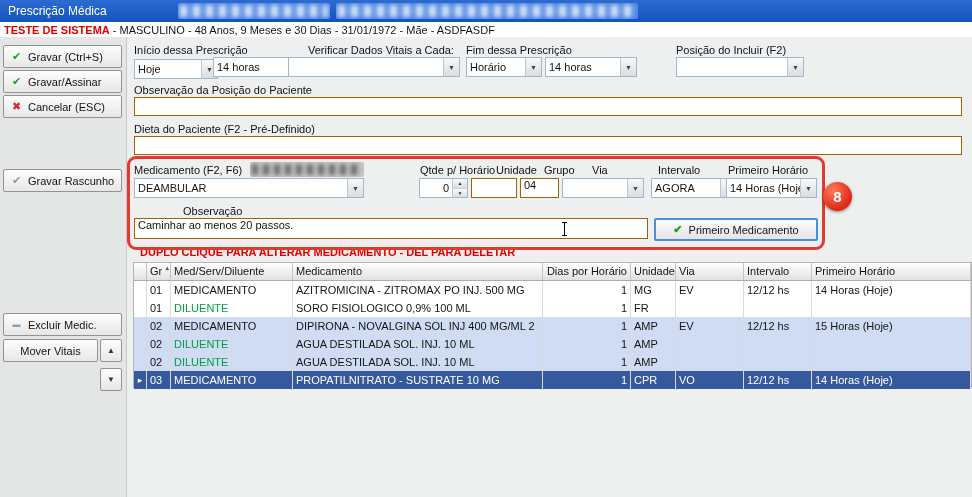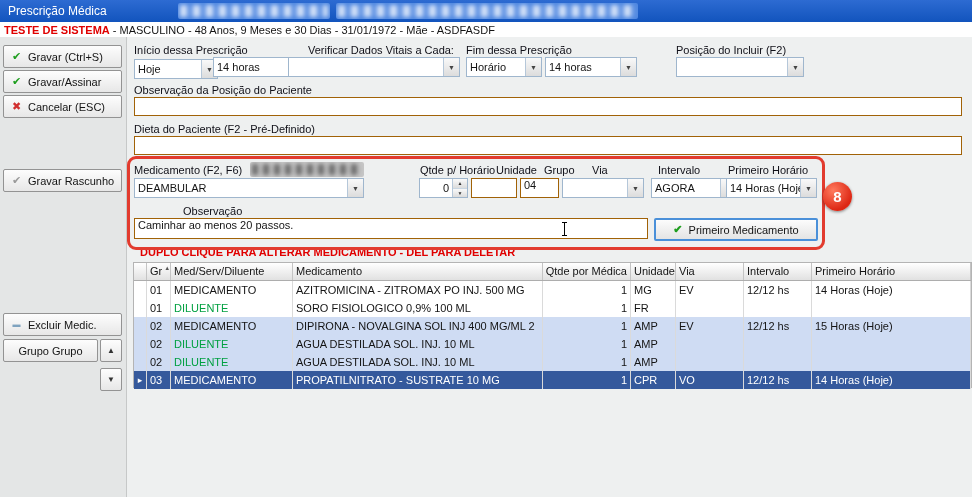--- a/index.html
+++ b/index.html
@@ -135,21 +135,21 @@
     </div>
     <div class="sbtn" style="top:132px;">
       <span class="ic ic-gray">✔</span>
       <span>Gravar Rascunho</span>
     </div>
     <div class="sbtn" style="top:276px;">
       <span class="ic ic-minus">▬</span>
       <span>Excluir Medic.</span>
     </div>
     <div class="sbtn" style="top:302px; width:95px; justify-content:center; padding-left:0;">
-      <span>Grupo Grupo</span>
+      <span>Mover Vitais</span>
     </div>
     <div class="arrowbtn" style="left:100px; top:302px;">
       <span>▲</span>
     </div>
     <div class="arrowbtn" style="left:100px; top:331px;">
       <span>▼</span>
     </div>
   </div>
 
   <div class="label" style="left:134px; top:44px;">Início dessa Prescrição</div>
@@ -251,21 +251,21 @@
 
   <div class="grid">
     <div class="thead">
       <div class="th w-gut"></div>
       <div class="th w-gr">
         <span>Gr</span>
         <span class="sort">▲</span>
       </div>
       <div class="th w-tipo">Med/Serv/Diluente</div>
       <div class="th w-nome">Medicamento</div>
-      <div class="th w-qtde">Qtde por Médica</div>
+      <div class="th w-qtde">Dias por Horário</div>
       <div class="th w-uni">Unidade</div>
       <div class="th w-via">Via</div>
       <div class="th w-int">Intervalo</div>
       <div class="th w-prim">Primeiro Horário</div>
     </div>
 
     <div class="trow">
       <div class="c w-gut"></div>
       <div class="c w-gr">01</div>
       <div class="c w-tipo">MEDICAMENTO</div>

